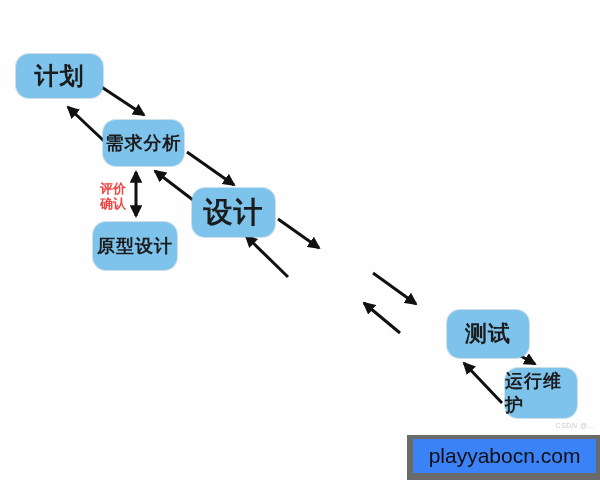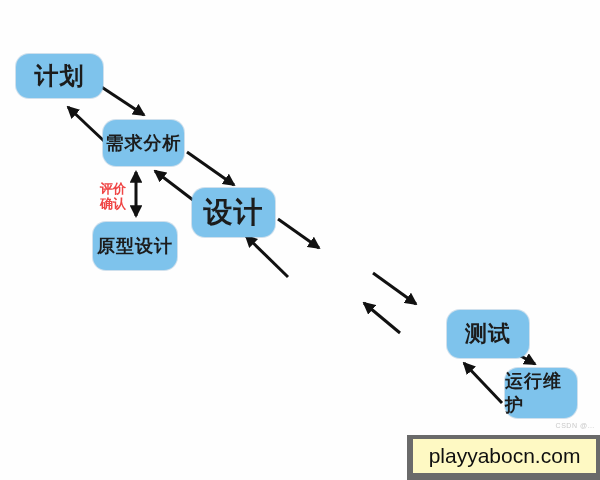--- a/index.html
+++ b/index.html
@@ -43,21 +43,21 @@
   .csdn{
     position:absolute;right:5px;top:422px;
     font-size:7px;color:#c9c9c9;letter-spacing:.5px;
   }
   .banner{
     position:absolute;left:407px;top:435px;width:193px;height:45px;
     background:#6a6a6a;
   }
   .banner-inner{
     position:absolute;left:6px;top:4px;width:183px;height:34px;
-    background:#fef9c3;
+    background:#3b82f6;
     display:flex;align-items:center;justify-content:center;
     font-size:21px;color:#101010;
   }
 </style>
 </head>
 <body>
 
 <div class="canvas">
 
   <svg class="arrows" viewBox="0 0 600 480" xmlns="http://www.w3.org/2000/svg">

